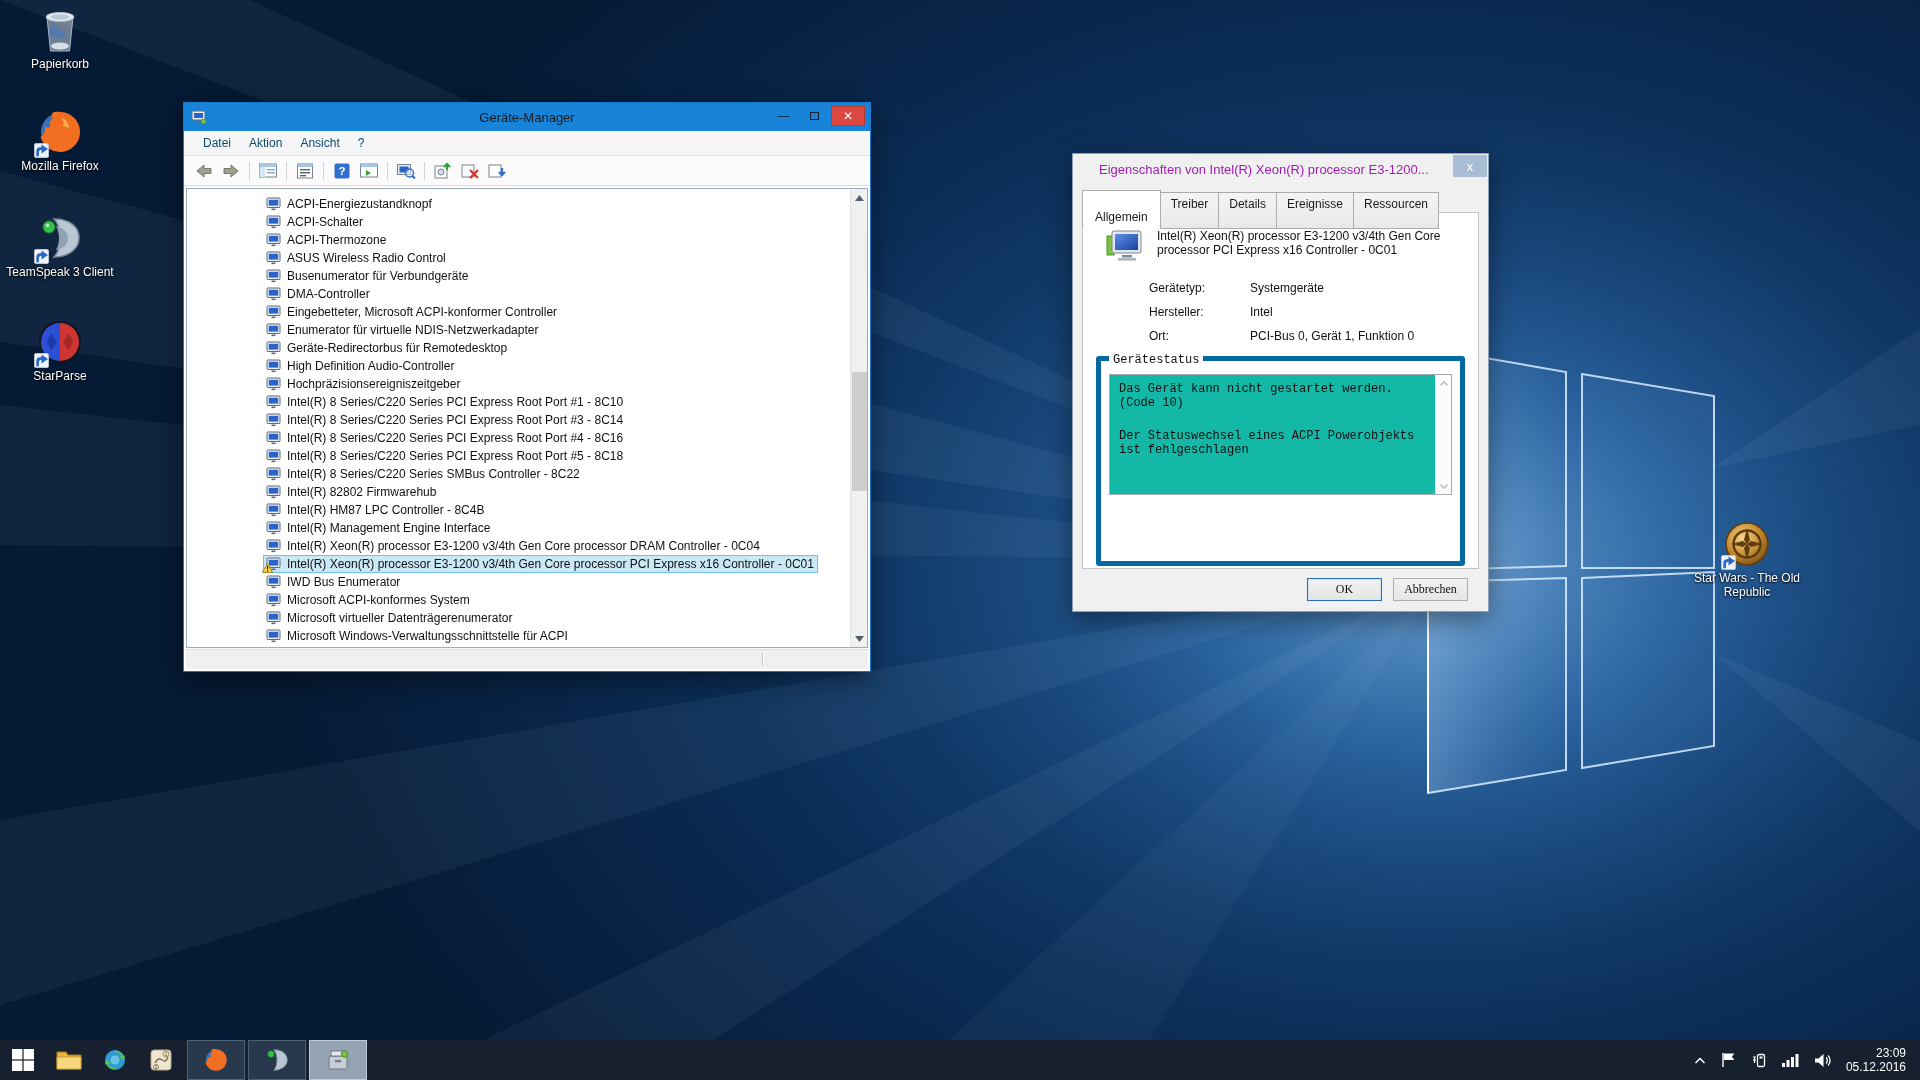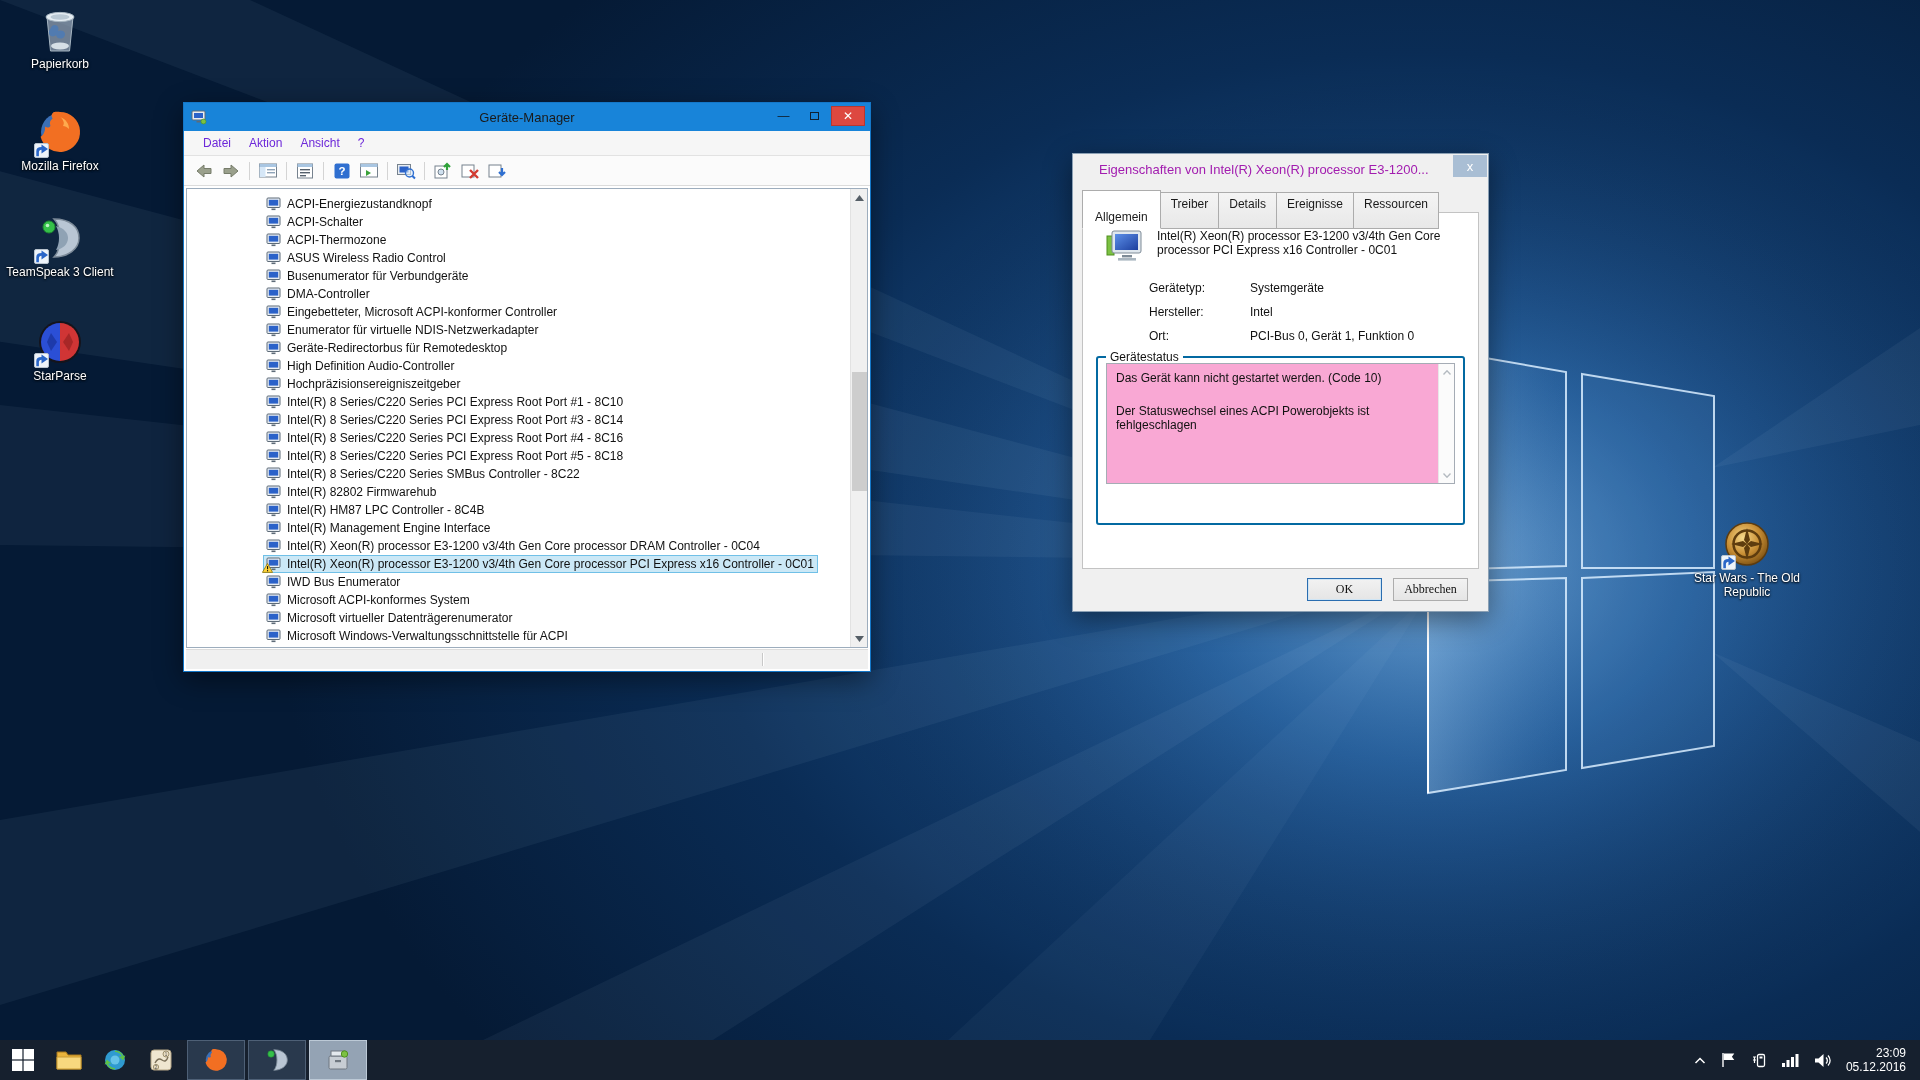--- a/index.html
+++ b/index.html
@@ -27,21 +27,21 @@
   .dm-titlebar { height:28px; background:#1884d9; display:flex; align-items:center; position:relative; }
   .dm-title-icon { width:16px; height:16px; margin-left:7px; }
   .dm-title-icon svg { width:16px; height:16px; display:block; }
   .dm-title-text { position:absolute; left:0; right:0; text-align:center; font-size:13px; color:#1a1a1a; }
   .caption-btns { position:absolute; right:5px; top:3px; display:flex; gap:2px; align-items:center; }
   .cap-btn { width:29px; height:20px; display:flex; align-items:center; justify-content:center;
     font-size:12px; color:#102030; }
   .cap-btn.max span { display:block; width:9px; height:8px; border:1px solid #102030; }
   .cap-btn.close { width:34px; background:#dd4840; border:1px solid #b93730; color:#fff; font-size:12px; }
   .dm-menubar { height:25px; background:#f6f6f6; border-bottom:1px solid #e2e2e2; display:flex; align-items:center; padding-left:10px; }
-  .menu-item { font-size:12px; color:#6d28d9; padding:4px 9px; cursor:default; }
+  .menu-item { font-size:12px; color:#0c4a6e; padding:4px 9px; cursor:default; }
   .dm-toolbar { height:30px; background:#fbfbfb; border-bottom:1px solid #dcdcdc; display:flex; align-items:center; padding-left:8px; gap:3px; }
   .tb-icon { width:24px; height:22px; display:flex; align-items:center; justify-content:center; }
   .tb-icon svg { width:20px; height:18px; }
   .tb-sep { width:1px; height:18px; background:#d4d4d4; margin:0 3px; }
 
   .dm-body { position:absolute; left:2px; right:2px; top:85px; bottom:23px; background:#fff; border:1px solid #9dadbd; overflow:hidden; }
   .dm-list { position:absolute; left:0; top:0; right:17px; bottom:0; padding-top:6px; overflow:hidden; }
   .dev-row { height:18px; display:flex; align-items:center; padding-left:76px; white-space:nowrap; }
   .dev-inner { display:flex; align-items:center; gap:5px; padding:0 3px 0 2px; border:1px solid transparent; height:18px; }
   .dev-row.selected .dev-inner { background:#cbe8f6; border-color:#70c0e7; }
@@ -71,23 +71,23 @@
   .tab.active { background:#fff; border-bottom:1px solid #fff; padding:19px 12px 4px 12px; margin-top:0; position:relative; z-index:4; }
   .dlg-page { position:absolute; left:9px; right:9px; top:58px; height:357px; background:#fff; border:1px solid #c3c3c3; }
   .dev-head { display:flex; gap:14px; padding:16px 14px 8px 22px; align-items:flex-start; }
   .dev-head .big-icon { width:38px; height:34px; flex:0 0 38px; }
   .dev-head .big-icon svg { width:38px; height:34px; }
   .dev-head .dev-name { font-size:12px; color:#111; line-height:14px; max-width:300px; }
   .fields { margin:10px 0 0 66px; }
   .field-row { display:flex; height:24px; align-items:flex-start; }
   .f-label { width:101px; font-size:12px; color:#111; }
   .f-value { font-size:12px; color:#111; }
-  .groupbox { position:absolute; left:13px; right:13px; top:143px; height:169px; border:2px solid #0369a1; border-radius:3px; }
+  .groupbox { position:absolute; left:13px; right:13px; top:143px; height:210px; border:5px solid #0369a1; border-radius:3px;font-family:Liberation Mono, monospace; }
   .groupbox .gb-label { position:absolute; top:-8px; left:8px; background:#fff; padding:0 4px; font-size:12px; color:#111; }
-  .statusbox { position:absolute; left:8px; right:8px; top:5px; height:121px; background:#f9a8d4; border:1px solid #a5acb5; }
+  .statusbox { position:absolute; left:8px; right:8px; top:13px; height:121px; background:#14b8a6; border:1px solid #a5acb5; }
   .statusbox .st-text { padding:7px 24px 0 9px; font-size:12px; color:#111; line-height:14px; }
   .statusbox .st-text p + p { margin-top:19px; }
   .st-scroll { position:absolute; right:0; top:0; bottom:0; width:16px; border-left:1px solid #e8e8e8; background:#fbfbfb; }
   .st-scroll .chev { position:absolute; left:0; width:15px; height:14px; display:flex; align-items:center; justify-content:center; }
   .st-scroll svg { width:8px; height:5px; }
   .dlg-buttons { position:absolute; right:20px; top:424px; display:flex; gap:11px;font-family:Liberation Serif, serif; }
   .btn { min-width:75px; height:23px; font-size:12px; color:#111; background:linear-gradient(#f2f2f2,#e5e5e5);
     border:1px solid #adadad; display:flex; align-items:center; justify-content:center; padding:0 10px; }
   .btn.default { border:1px solid #2a6db0; box-shadow: inset 0 0 0 1px #cfe5f5; }
 

